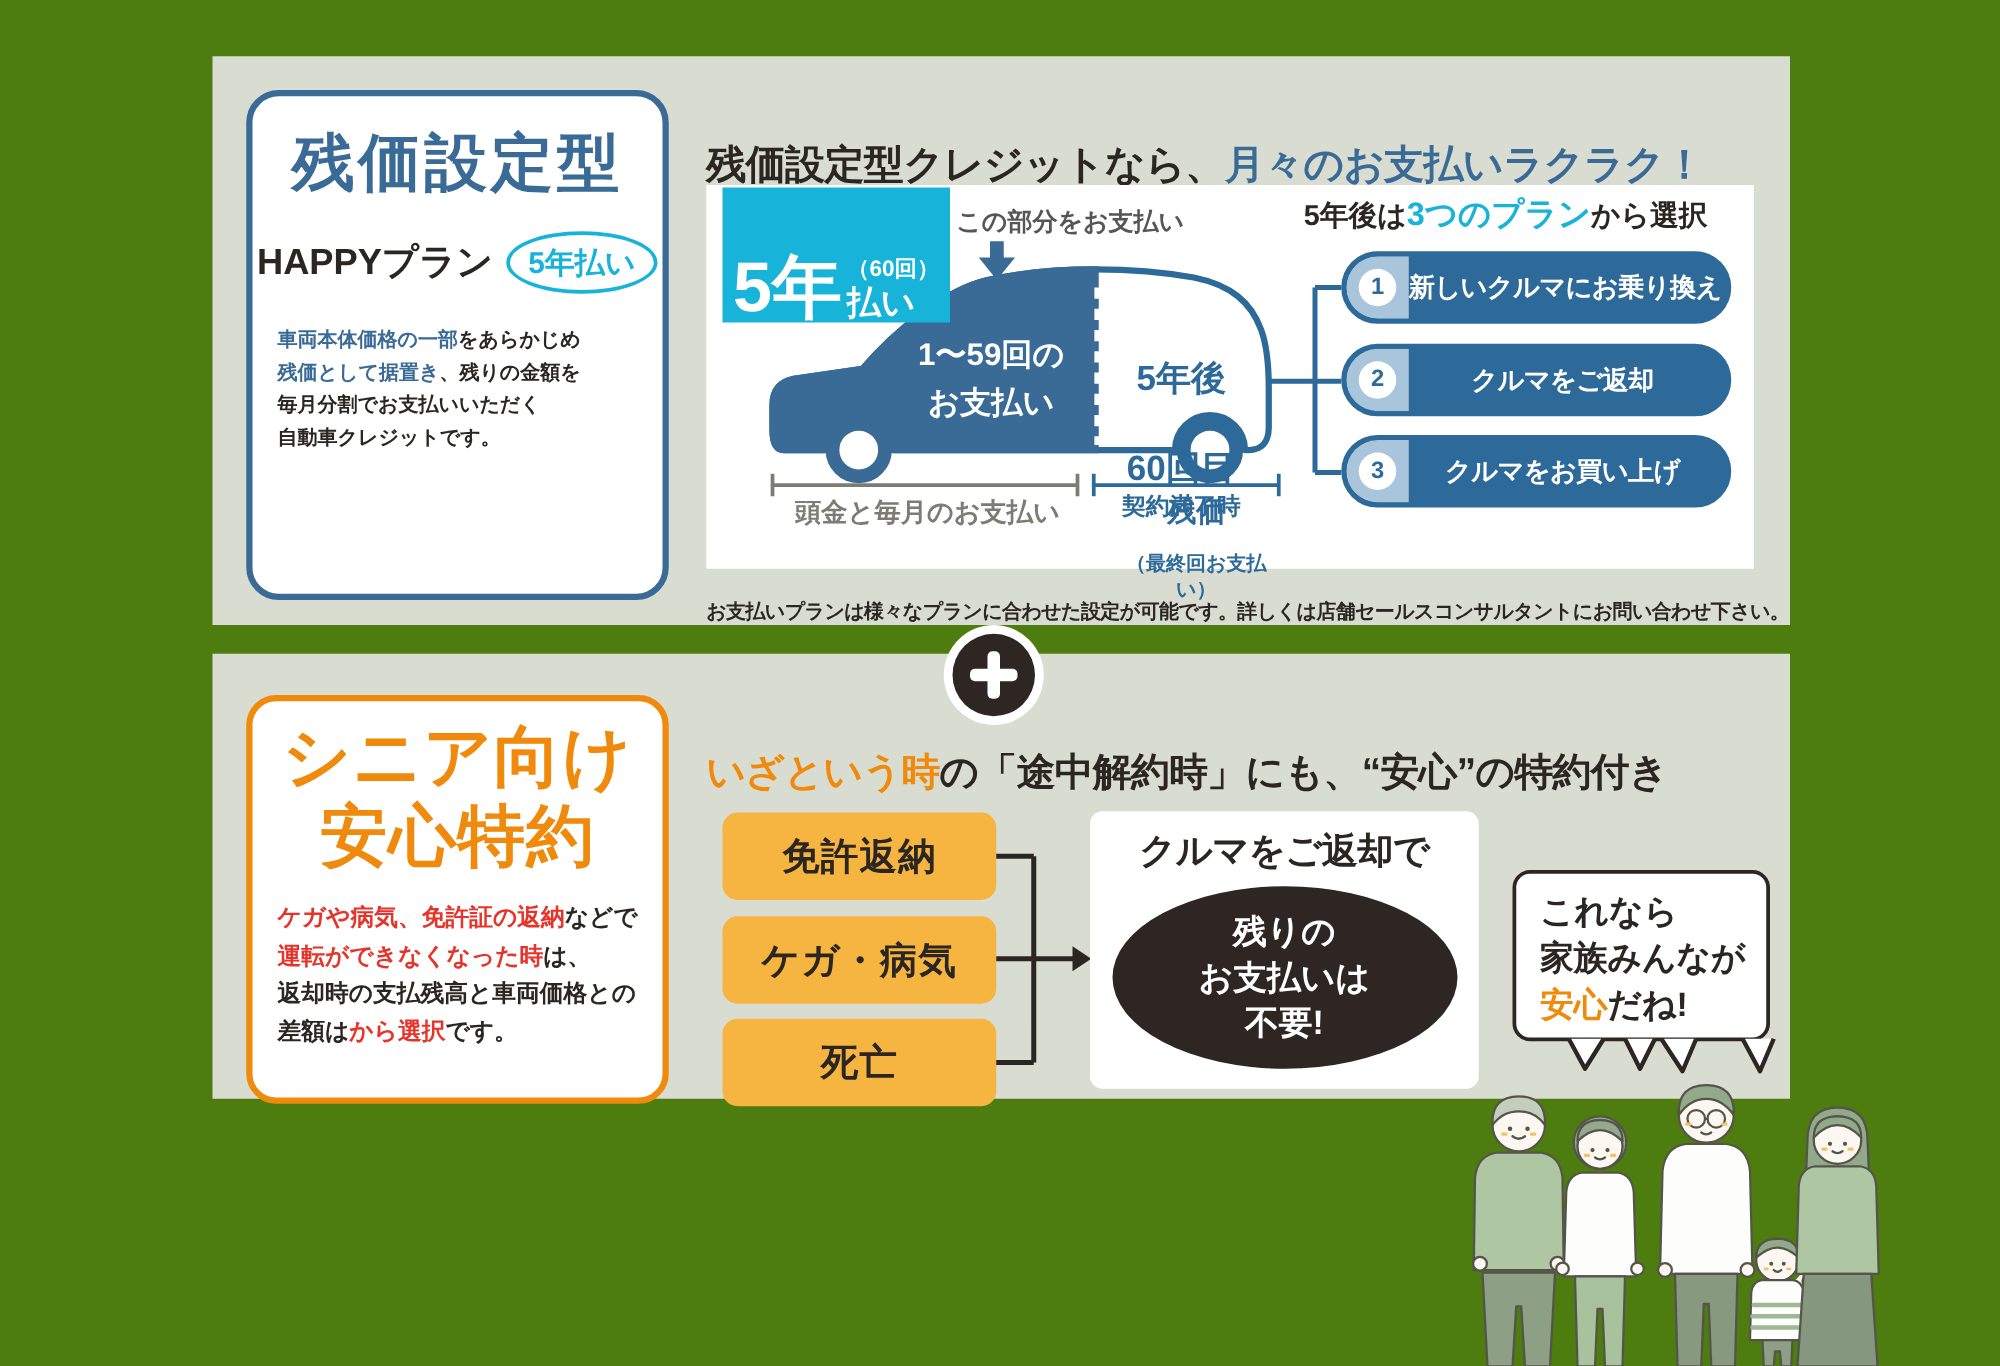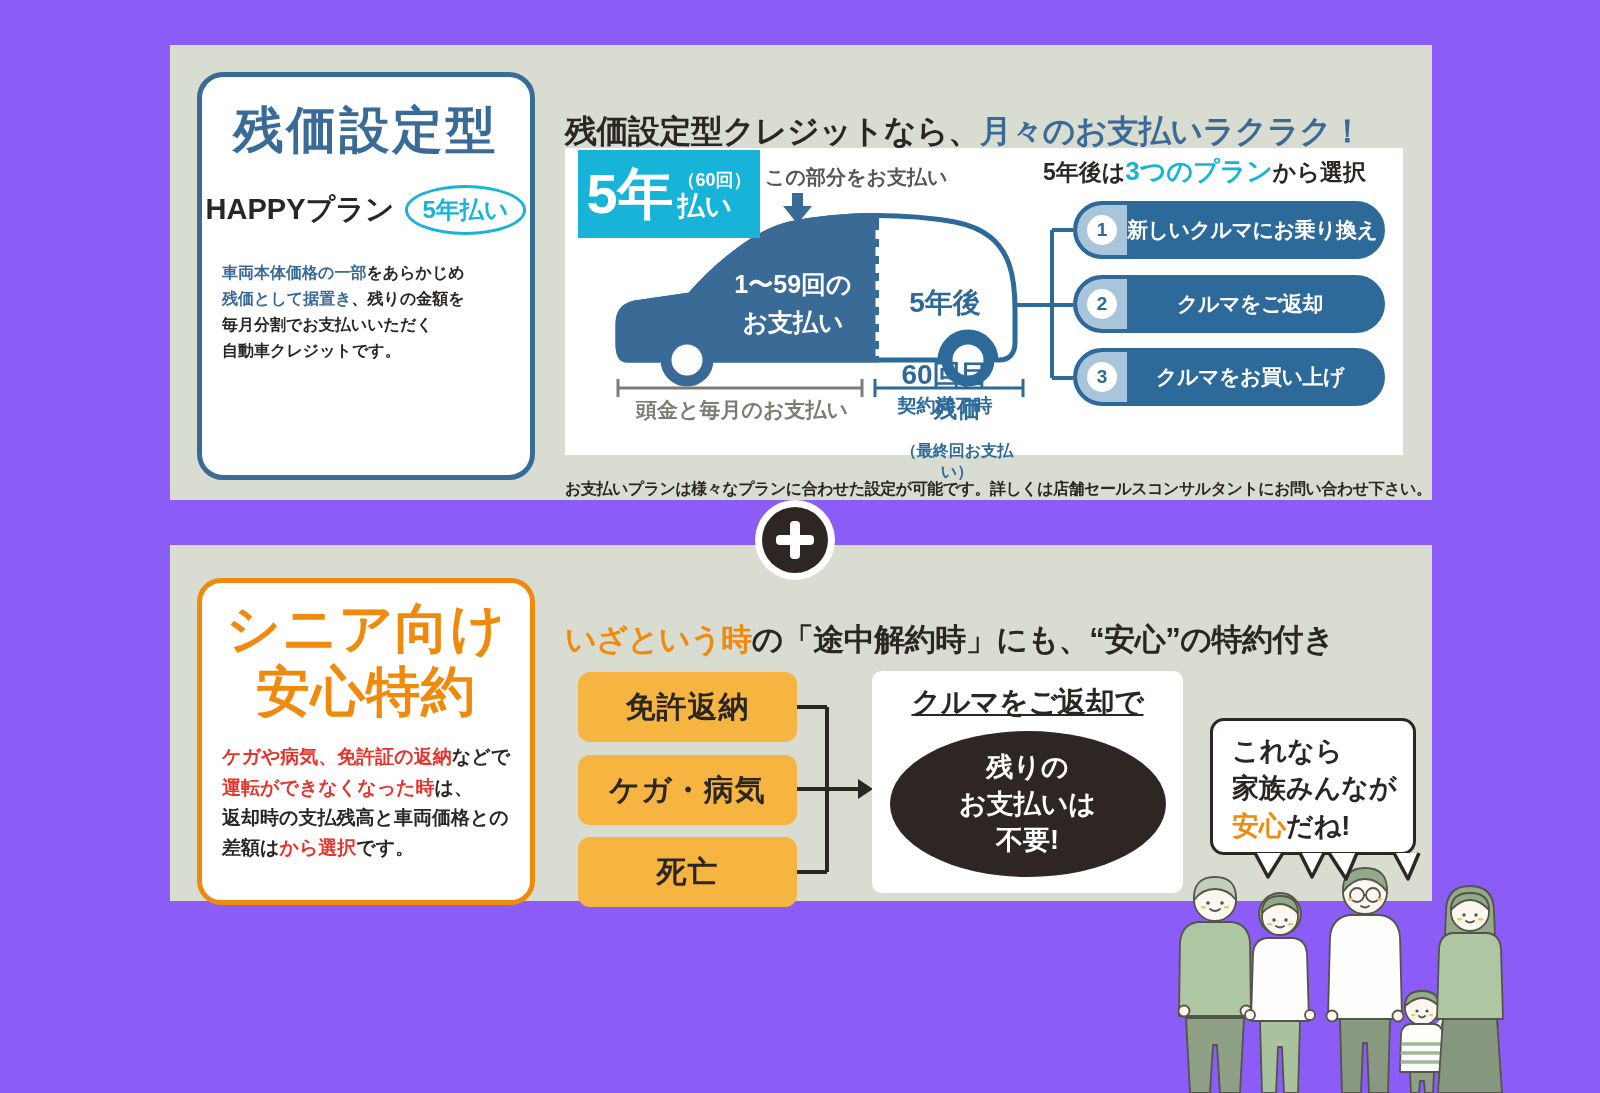--- a/index.html
+++ b/index.html
@@ -1,42 +1,42 @@
 <!DOCTYPE html>
 <html><head>
 <meta charset="utf-8">
 <style>
   html,body{margin:0;padding:0;background:#fff;}
   .canvas{
-    position:relative;width:1600px;height:1093px;background:#8b5cf6;overflow:hidden;
+    position:relative;width:1600px;height:1093px;background:#4d7c0f;overflow:hidden;
     font-family:"Liberation Sans","DejaVu Sans",sans-serif;font-weight:700;color:#2b2622;
   }
   .panel{position:absolute;left:170px;width:1262px;background:#d9ddd1;}
   .panel-top{top:45px;height:455px;}
-  .panel-bottom{top:545px;height:356px;}
+  .panel-bottom{top:523px;height:356px;}
 
   
   .card{position:absolute;background:#fff;box-sizing:border-box;}
   .card-blue{left:27px;top:27px;width:338px;height:408px;border:5px solid #3a6b96;border-radius:26px;}
   .card-blue .card-title{margin-top:24px;text-align:center;color:#3a6b96;font-size:50px;line-height:1.16;letter-spacing:3px;}
   .plan-row{margin-top:26px;display:flex;justify-content:center;align-items:center;gap:10px;}
   .plan-name{font-size:29px;}
   .badge-oval{border:3.5px solid #17b3d9;color:#17b3d9;border-radius:50%;padding:6px 15px;font-size:24px;white-space:nowrap;}
   .card-desc{margin:25px 16px 0 20px;font-size:16px;line-height:1.62;}
   .t-blue{color:#3a6b96;}
   .t-cyan{color:#17b3d9;}
   .t-orange{color:#ef8a0c;}
   .t-red{color:#e7342b;}
 
   
   .top-headline{position:absolute;left:395px;top:44px;font-size:32px;letter-spacing:-0.5px;white-space:nowrap;}
   .diagram{position:absolute;left:395px;top:103px;width:838px;height:307px;background:#fff;}
   .diagram svg{position:absolute;left:0;top:0;}
-  .term-box{position:absolute;left:13px;top:2px;width:182px;height:88px;background:#17b3d9;color:#fff;
-    display:flex;align-items:center;justify-content:center;gap:4px;}
+  .term-box{position:absolute;left:13px;top:2px;width:182px;height:108px;background:#17b3d9;color:#fff;
+    display:flex;align-items:flex-end;justify-content:center;gap:4px;}
   .term-big{font-size:56px;line-height:1;}
   .term-col{display:flex;flex-direction:column;margin-top:4px;}
   .term-sub{font-size:18px;line-height:1.2;}
   .term-pay{font-size:27px;line-height:1.15;}
   .arrow-label{position:absolute;left:200px;top:16px;font-size:20px;color:#565656;white-space:nowrap;}
   .front-label{position:absolute;left:118px;top:118px;width:220px;text-align:center;color:#fff;font-size:25px;line-height:1.5;}
   .rear-label{position:absolute;left:318px;top:100px;width:124px;text-align:center;color:#2d6a99;line-height:1.25;}
   .rear-l1,.rear-l2{font-size:28px;margin-top:37px;}
   .rear-l3{font-size:19px;margin-top:2px;}
   .bl-label{position:absolute;left:55px;top:248px;width:244px;text-align:center;color:#7c7c74;font-size:21px;}
@@ -63,21 +63,21 @@
   .plus-inner::after{left:28px;top:14px;width:10px;height:38px;}
 
   
   .card-orange{left:27px;top:33px;width:338px;height:327px;border:5px solid #ef8a0c;border-radius:24px;}
   .card-orange .card-title{margin-top:14px;text-align:center;color:#ef8a0c;font-size:54px;line-height:1.16;letter-spacing:1px;}
   .card-orange .card-desc{margin:20px 12px 0 20px;font-size:19px;line-height:1.6;}
   .bottom-headline{position:absolute;left:395px;top:48px;font-size:31px;letter-spacing:-0.5px;white-space:nowrap;}
   .cause-box{position:absolute;left:408px;width:219px;height:70px;background:#f6b440;border-radius:12px;
     display:flex;align-items:center;justify-content:center;font-size:30px;letter-spacing:1px;}
   .result-box{position:absolute;left:702px;top:126px;width:311px;height:222px;background:#fff;border-radius:10px;}
-  .result-title{margin-top:12px;text-align:center;font-size:29px;letter-spacing:-0.5px;text-decoration:underline;}
+  .result-title{margin-top:12px;text-align:center;font-size:29px;letter-spacing:-0.5px;}
   .result-ellipse{margin:8px auto 0;width:276px;height:146px;border-radius:50%;background:#2e2622;color:#fff;
     display:flex;flex-direction:column;align-items:center;justify-content:center;font-size:27px;line-height:1.35;}
   .bubble{position:absolute;left:1040px;top:173px;width:206px;height:137px;box-sizing:border-box;background:#fff;
     border:3.5px solid #2e2622;border-radius:14px;padding:12px 0 0 19px;font-size:27px;line-height:1.38;z-index:3;}
   .bubble-tails{position:absolute;left:1040px;top:307px;z-index:4;}
   .connector-svg{position:absolute;left:0;top:0;}
   .family{position:absolute;left:1140px;top:848px;z-index:2;}
 </style>
 </head>
 <body>

